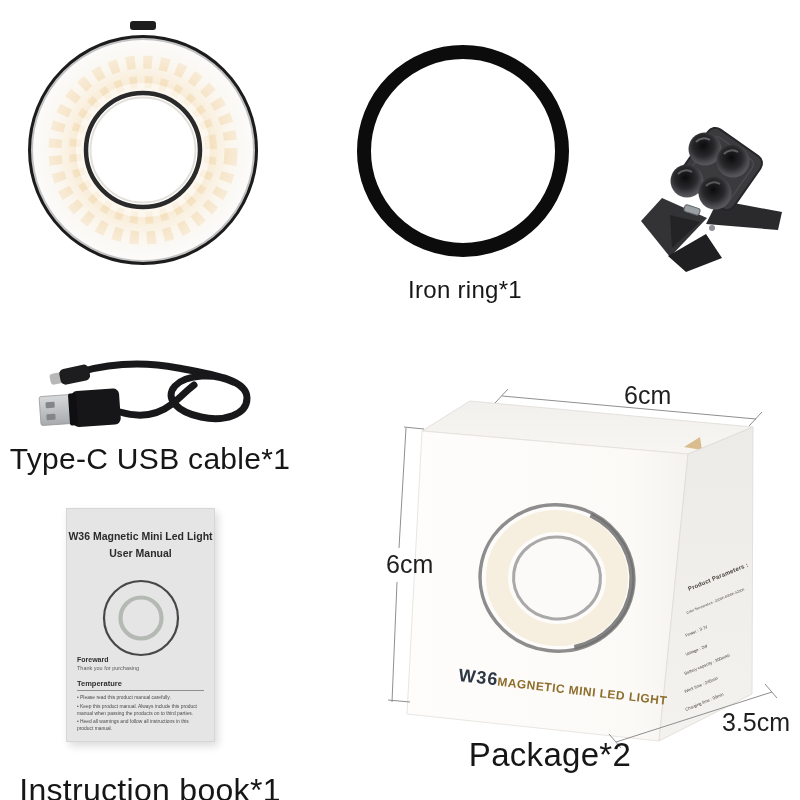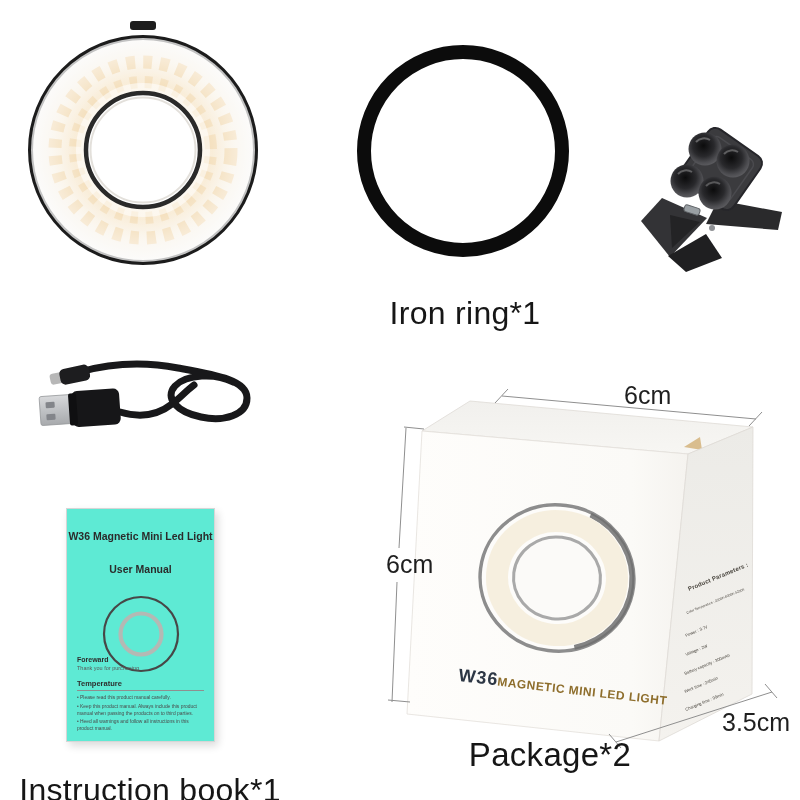--- a/index.html
+++ b/index.html
@@ -2,29 +2,29 @@
 <html><head>
 <meta charset="utf-8">
 <style>
   html,body{margin:0;padding:0;background:#ffffff;}
   .sheet{position:relative;width:800px;height:800px;background:#ffffff;overflow:hidden;
          font-family:"Liberation Sans",sans-serif;}
   .layer{position:absolute;left:0;top:0;}
   .item-label{position:absolute;text-align:center;color:#161616;letter-spacing:0.3px;
               font-family:"Liberation Sans",sans-serif;line-height:1.05;}
   .lbl-ring{left:8px;top:275px;width:285px;font-size:31px;}
-  .lbl-iron{left:350px;top:277px;width:230px;font-size:32px;margin-top:20px;}
+  .lbl-iron{left:350px;top:277px;width:230px;font-size:24px;}
   .lbl-clip{left:615px;top:274px;width:170px;font-size:28px;}
   .lbl-usb{left:0px;top:443px;width:300px;font-size:30px;}
   .lbl-book{left:5px;top:746px;width:290px;font-size:32px;margin-top:28px;}
   .lbl-pkg{left:425px;top:738px;width:250px;font-size:33px;}
 
-  .manual{position:absolute;left:66px;top:508px;width:149px;height:234px;background:#5eead4;
+  .manual{position:absolute;left:66px;top:508px;width:149px;height:234px;background:#e5e5e5;
           border:1px solid #d6d6d6;box-shadow:3px 4px 8px rgba(0,0,0,0.14);box-sizing:border-box;}
-  .manual-title{margin-top:18px;text-align:center;font-weight:bold;font-size:10.5px;color:#2b2b2b;line-height:1.4;}
+  .manual-title{margin-top:2px;text-align:center;font-weight:bold;font-size:10.5px;color:#2b2b2b;line-height:1.4;}
   .manual-title.first{margin-top:20px;}
   .manual-ring{display:block;margin:4px auto 0 auto;}
   .manual-body{position:absolute;left:10px;right:10px;bottom:8px;}
   .m-h1{font-size:7px;font-weight:bold;color:#2e2e2e;}
   .m-p{font-size:5.5px;color:#5a5a5a;margin:2px 0 8px 0;}
   .m-h2{font-size:7.5px;font-weight:bold;color:#2e2e2e;}
   .m-hr{border-top:1px solid #8f8f8f;margin:2px 0 3px 0;}
   .m-bullet{font-size:4.9px;color:#4a4a4a;line-height:1.45;margin-bottom:1px;}
 </style>
 </head>
@@ -185,16 +185,17 @@
       <div class="m-p">Thank you for purchasing</div>
       <div class="m-h2">Temperature</div>
       <div class="m-hr"></div>
       <div class="m-bullet">• Please read this product manual carefully.</div>
       <div class="m-bullet">• Keep this product manual. Always include this product manual when passing the products on to third parties.</div>
       <div class="m-bullet">• Heed all warnings and follow all instructions in this product manual.</div>
     </div>
   </div>
 
   <div class="item-label lbl-iron">Iron ring*1</div>
+  <div class="item-label lbl-usb">Type-C USB cable*1</div>
   <div class="item-label lbl-book">Instruction book*1</div>
   <div class="item-label lbl-pkg">Package*2</div>
 
 </div>
 
 </body></html>

